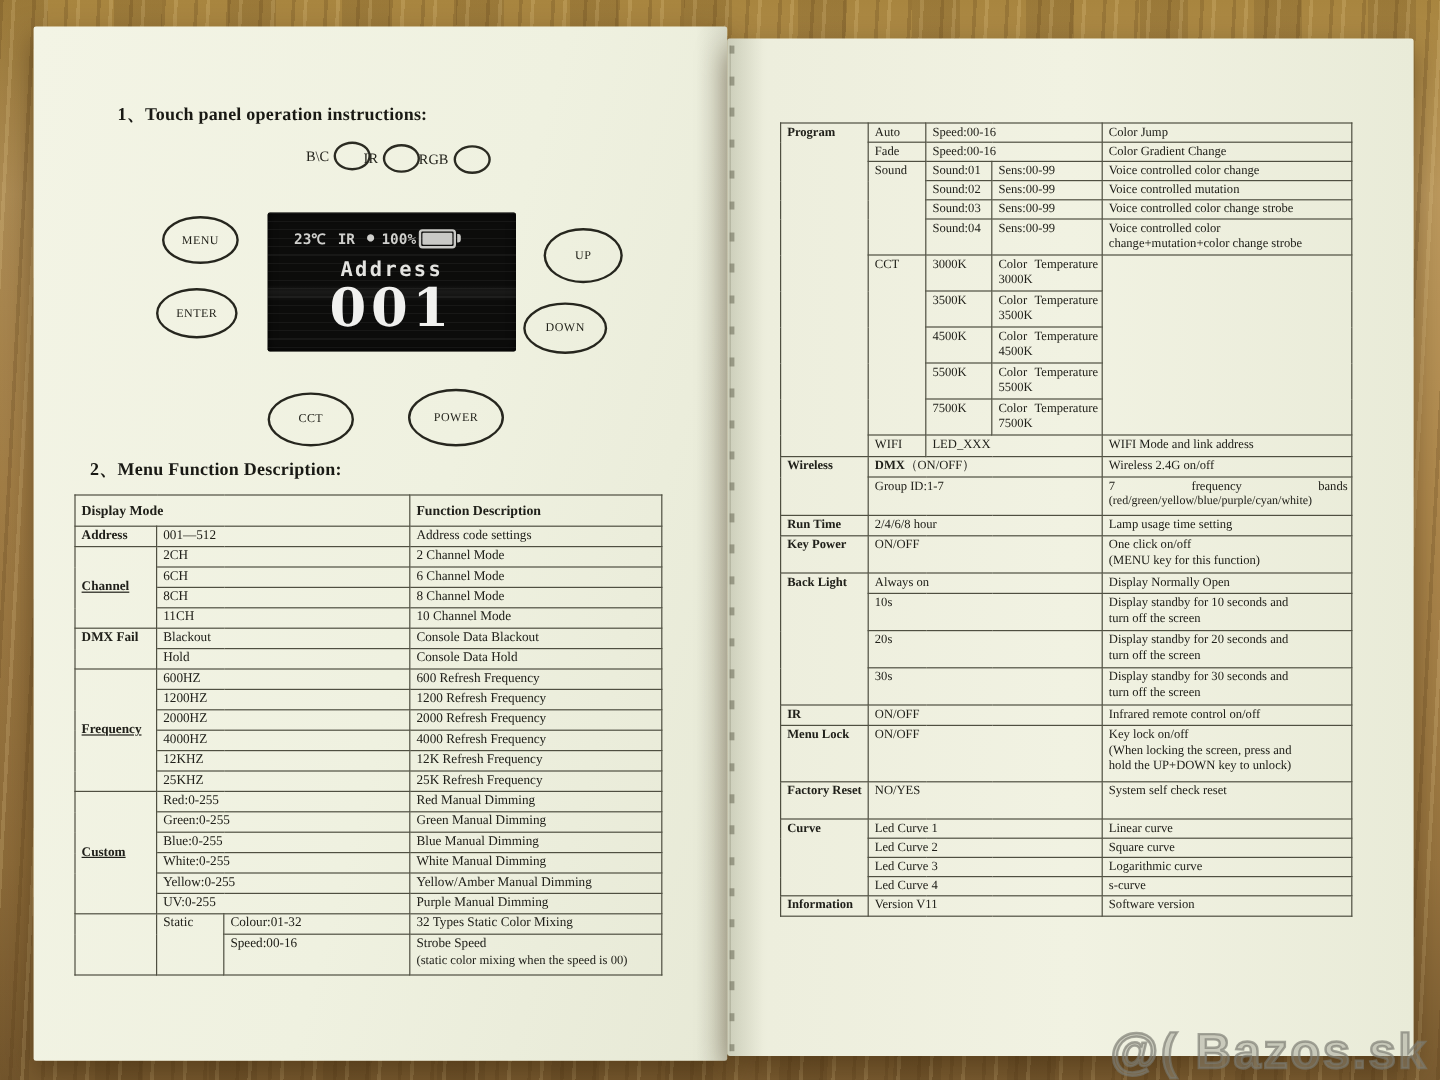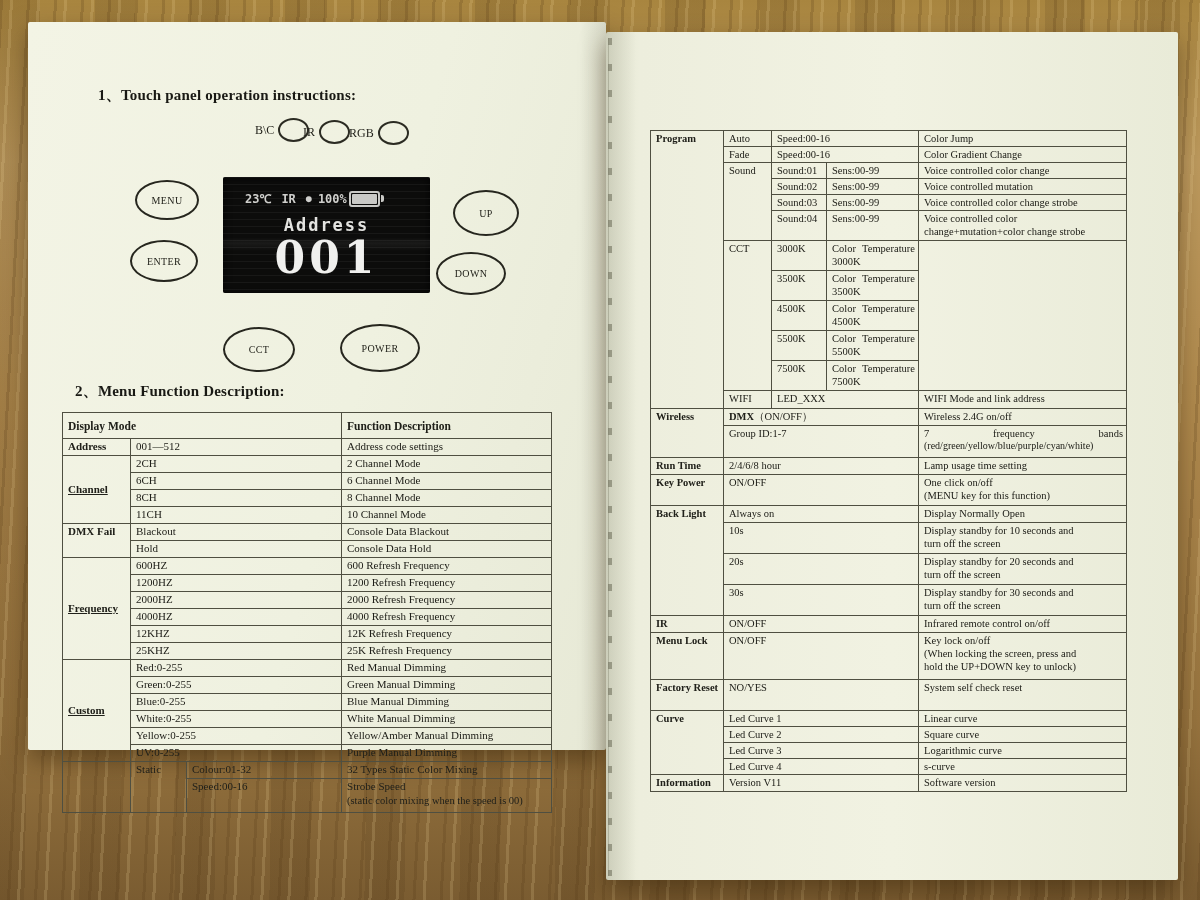--- a/index.html
+++ b/index.html
@@ -8,21 +8,21 @@
     font-family:"Liberation Serif","DejaVu Serif",serif;
     background:
       repeating-linear-gradient(93deg, rgba(80,52,18,0.20) 0 3px, rgba(0,0,0,0) 3px 10px, rgba(255,230,170,0.16) 10px 13px, rgba(0,0,0,0) 13px 27px),
       repeating-linear-gradient(91deg, rgba(60,38,12,0.13) 0 40px, rgba(0,0,0,0) 40px 95px),
       linear-gradient(180deg,#a8853f 0%,#bd9a5e 18%,#b08a4e 45%,#97743f 80%,#7a5c31 100%);
   }
   .page{
     position:absolute;background:linear-gradient(105deg,#f3f4e5 0%,#eff1e0 55%,#e7e9d6 100%);
     box-shadow:0 10px 24px rgba(55,36,10,0.5);border-radius:2px;color:#21211a;
   }
-  .page-left{left:28px;top:22px;width:578px;height:728px;}
+  .page-left{left:28px;top:22px;width:578px;height:862px;}
   .page-left::after{content:"";position:absolute;right:0;top:0;bottom:0;width:26px;
     background:linear-gradient(90deg,rgba(0,0,0,0) 0%,rgba(60,60,40,0.11) 100%);}
   .page-right{left:606px;top:32px;width:572px;height:848px;
     background:linear-gradient(90deg,#e3e5d1 0%,#edeedd 6%,#f1f2e2 50%,#e9ebd8 100%);}
   .page-right::before{content:"";position:absolute;left:0;top:0;bottom:0;width:30px;
     background:linear-gradient(90deg,rgba(60,60,40,0.14) 0%,rgba(0,0,0,0) 100%);}
   .stitch{position:absolute;left:608px;top:38px;width:3px;height:838px;z-index:3;
     border-left:1px solid rgba(120,120,100,0.35);
     background:repeating-linear-gradient(180deg, rgba(105,105,85,0.55) 0 7px, rgba(0,0,0,0) 7px 26px);}
   .heading{position:absolute;font-weight:700;font-size:15px;letter-spacing:0.2px;color:#191914;}
@@ -55,21 +55,21 @@
   .dtable td{border:1px solid #4f4f41;padding:1px 3px 0 5px;vertical-align:top;line-height:1.25;overflow:hidden;}
   .b{font-weight:700;}
   .vm{vertical-align:middle !important;text-decoration:underline;}
   .lt{left:34px;top:390px;width:490px;font-size:11px;}
   .lt tr{height:17px;}
   .lt tr.hd{height:26px;}
   .lt tr.hd td{vertical-align:middle;font-size:11.5px;}
   .lt tr.r34{height:34px;}
   .fs105{font-size:10.5px;}
   .fs10{font-size:10px;}
-  .rt{left:44px;top:70px;width:477px;font-size:10.5px;margin-top:28px;}
+  .rt{left:44px;top:70px;width:477px;font-size:10.5px;}
   .rt tr{height:16px;}
   .rt tr.rh17{height:17px;} .rt tr.rh18{height:18px;padding-left:36px;}
   .rt tr.rh30{height:30px;} .rt tr.rh31{height:31px;padding-left:10px;}
   .rt tr.rh32{height:32px;} .rt tr.rh47{height:47px;}
   .just{text-align:justify;text-align-last:justify;}
   .watermark{position:absolute;right:10px;bottom:0px;z-index:6;
     font-family:"Liberation Sans","DejaVu Sans",sans-serif;font-weight:700;
     font-size:41px;letter-spacing:2px;color:rgba(148,148,138,0.40);
     -webkit-text-stroke:2px rgba(122,122,112,0.65);}
 </style>
@@ -407,13 +407,14 @@
       <tr class="rh17">
         <td class="b">Information</td>
         <td colspan="3">Version V11</td>
         <td>Software version</td>
       </tr>
     </tbody>
       </table>
   </div>
 
   <div class="stitch"></div>
+  <div class="watermark">@( Bazos.sk</div>
 </div>
 
 </body></html>

